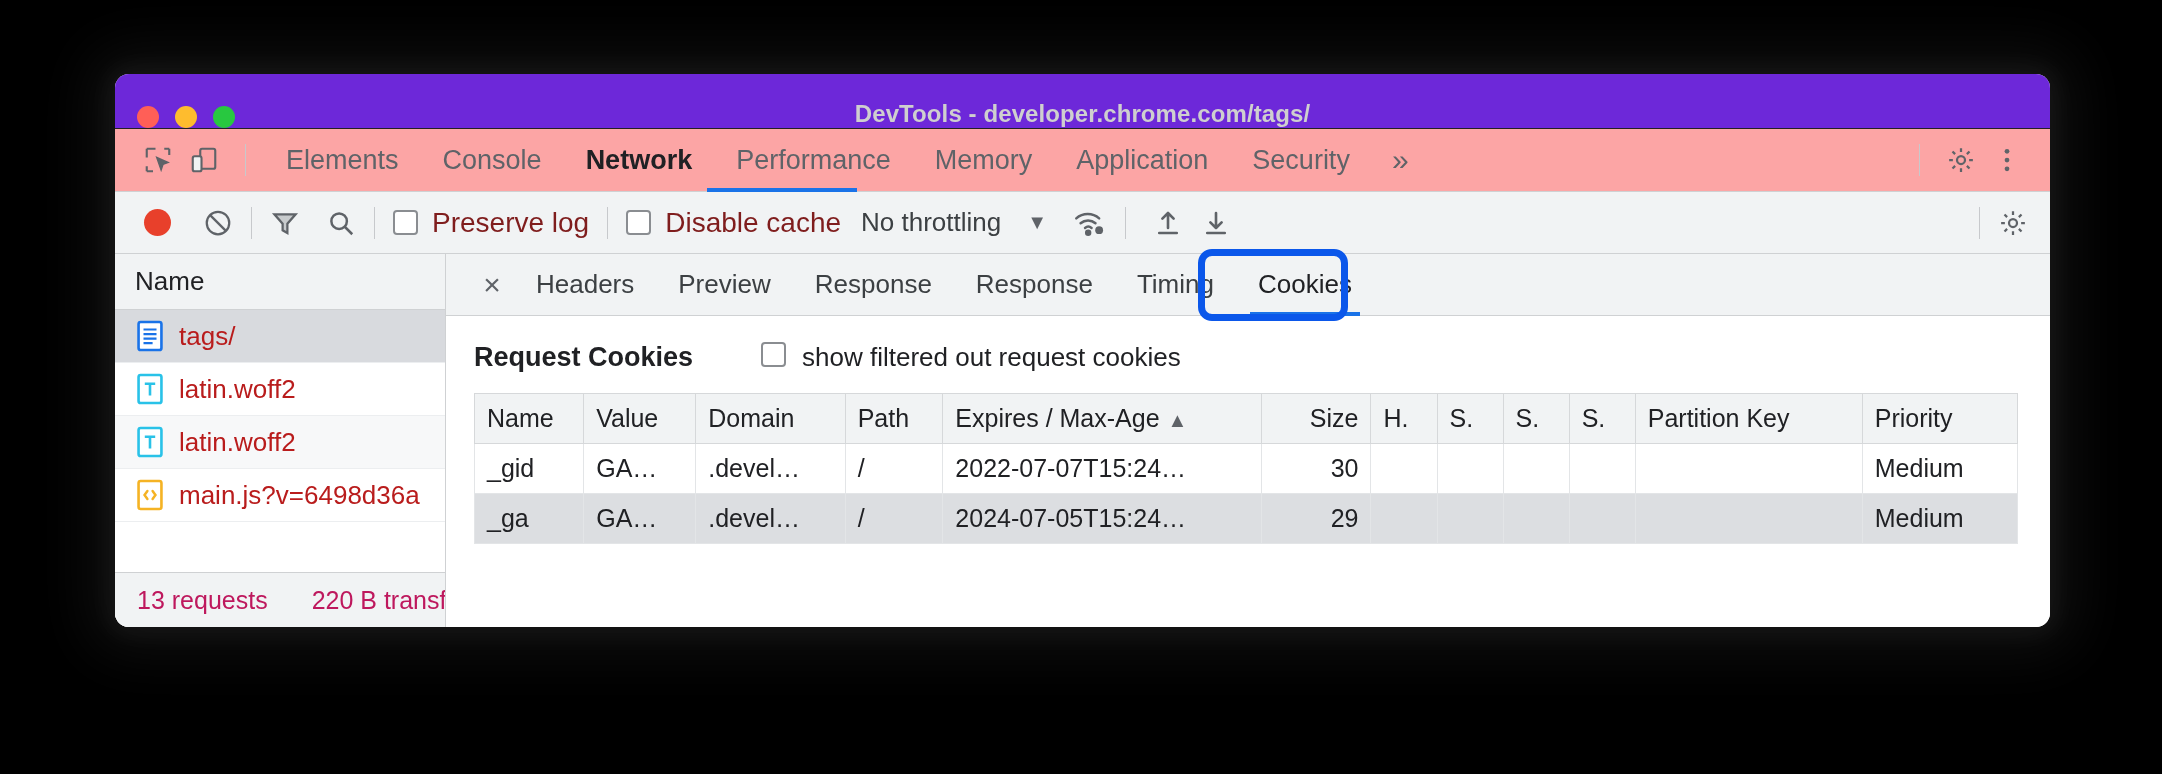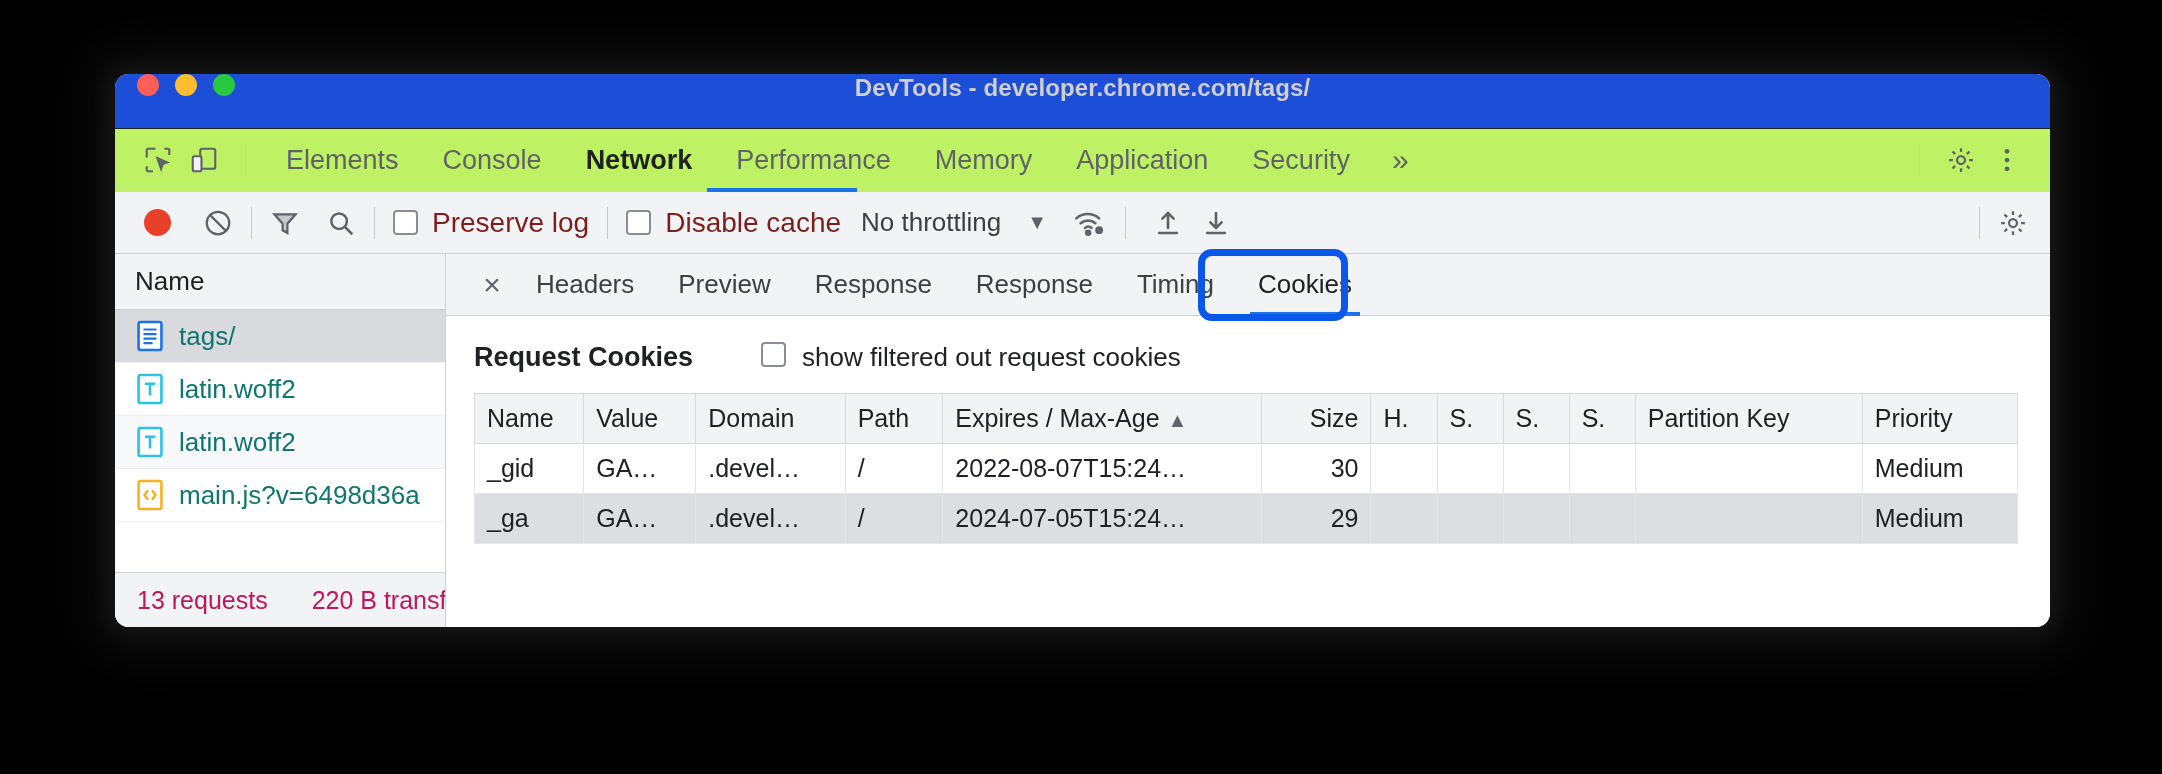--- a/index.html
+++ b/index.html
@@ -25,39 +25,39 @@
     border-radius: 14px;
     box-shadow: 0 0 55px 28px rgba(255,255,255,0.055),
                 0 0 22px 10px rgba(255,255,255,0.045);
     overflow: hidden;
   }
 
   
   .titlebar {
     position: relative;
     height: 55px;
-    background: #1d4ed8;
+    background: #6d28d9;
     border-bottom: 1px solid #222;
-    display: flex; align-items: flex-start;
+    display: flex; align-items: flex-end;
   }
   .traffic { display: flex; gap: 16px; margin-left: 22px; }
   .dot { width: 22px; height: 22px; border-radius: 50%; }
   .dot.red { background: #ff5f57; }
   .dot.yellow { background: #febc2e; }
   .dot.green { background: #28c840; }
   .title-text {
     position: absolute; left: 0; right: 0; text-align: center;
     color: #cfcfcf; font-size: 24px; font-weight: bold;
     letter-spacing: 0.1px;
   }
 
   
   .tabstrip {
     height: 63px;
-    background: #bef264;
+    background: #fca5a5;
     display: flex; align-items: center;
     border-bottom: 1px solid #cfd1d3;
     padding-left: 20px;
   }
   .tool-icon {
     width: 46px; height: 46px;
     display: flex; align-items: center; justify-content: center;
     color: #5f6368;
   }
   .vsep { width: 1px; height: 32px; background: #c7c9cc; margin: 0 18px; }
@@ -107,21 +107,21 @@
     background: #fff;
   }
   .sb-header {
     height: 56px; display: flex; align-items: center;
     padding-left: 20px; font-size: 26px; color: #202124;
     background: #f1f3f4; border-bottom: 1px solid #cfd1d3;
   }
   .sb-list { flex: 1; overflow: hidden; }
   .sb-row {
     height: 53px; display: flex; align-items: center;
-    padding-left: 22px; font-size: 26px; color: #0f766e;
+    padding-left: 22px; font-size: 26px; color: #b91c1c;
     border-bottom: 1px solid #eceef0;
     white-space: nowrap;
   }
   .sb-row.selected { background: #d8dade; }
   .sb-row.striped { background: #f7f8f9; }
   .ficon { width: 26px; height: 32px; flex: none; margin-right: 16px; }
   .sb-status {
     height: 56px; display: flex; align-items: center;
     padding-left: 22px; font-size: 25px; color: #be185d;
     background: #f1f3f4; border-top: 1px solid #cfd1d3;
@@ -454,21 +454,21 @@
                 <th>Partition Key</th>
                 <th>Priority</th>
               </tr>
             </thead>
             <tbody>
               <tr class="odd">
                 <td>_gid</td>
                 <td>GA…</td>
                 <td>.devel…</td>
                 <td>/</td>
-                <td>2022-08-07T15:24…</td>
+                <td>2022-07-07T15:24…</td>
                 <td class="num">30</td>
                 <td></td>
                 <td></td>
                 <td></td>
                 <td></td>
                 <td></td>
                 <td>Medium</td>
               </tr>
               <tr class="even">
                 <td>_ga</td>

